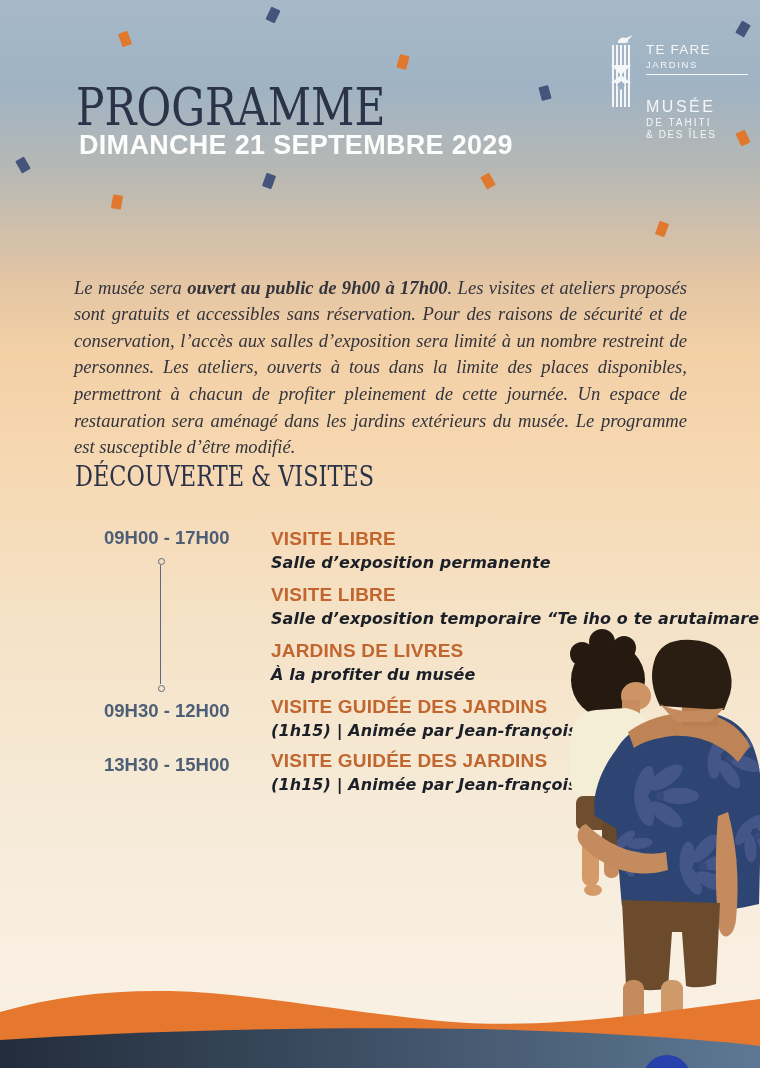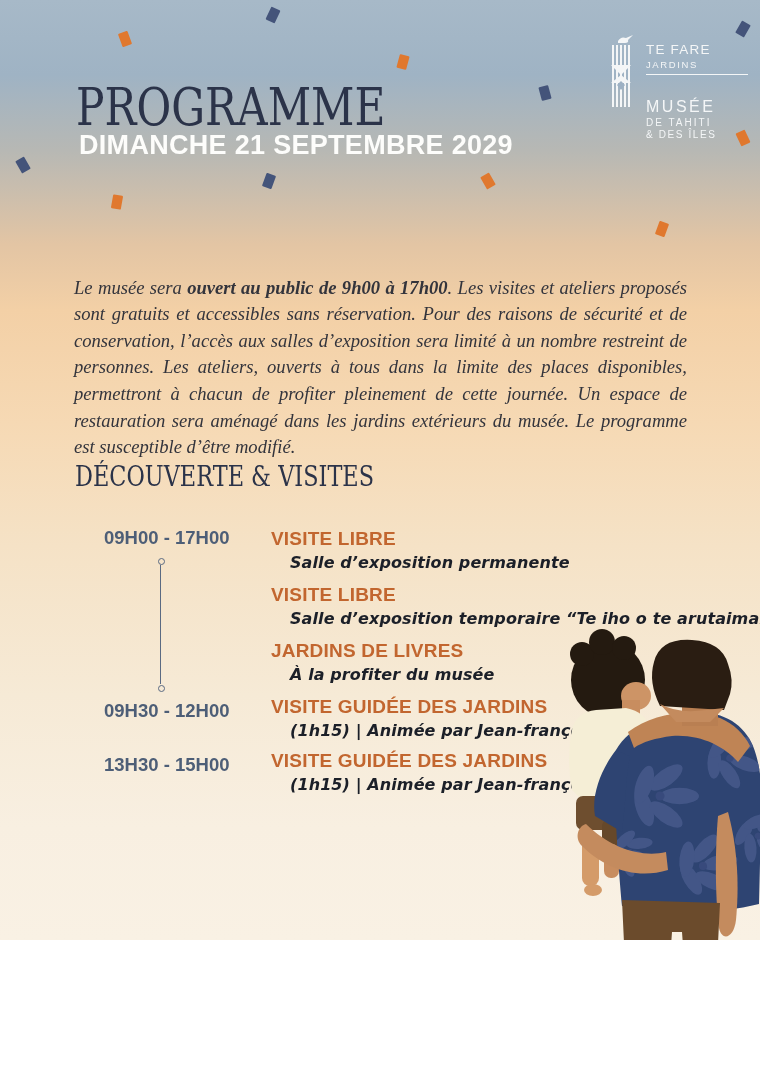--- a/index.html
+++ b/index.html
@@ -1,18 +1,18 @@
 <!DOCTYPE html>
 <html><head>
 <meta charset="utf-8">
 <style>
   html,body{margin:0;padding:0;}
   .poster{
     position:relative;
-    width:760px;height:940px;
+    width:760px;height:1068px;
     overflow:hidden;
     font-family:"Liberation Sans",sans-serif;
     background:
       linear-gradient(180deg,
         #a7b9c8 0%, #9fb3c4 8%, #b7b8b4 16%, #e3c5a4 26%,
         #f3d0a6 33%, #f6d9b4 45%, #f5e2c6 58%, #f6ead6 74%,
         #f8efe1 88%, #f9f1e4 100%);
   }
   
   .confetti{position:absolute;width:10px;height:14px;border-radius:1px;}
@@ -61,21 +61,21 @@
   .time-label{
     position:absolute;left:104px;
     font-size:18.5px;font-weight:600;color:#4d5e77;
     white-space:nowrap;
   }
   .event{position:absolute;left:271px;white-space:nowrap;}
   .event-title{font-size:19px;font-weight:bold;color:#c2662f;letter-spacing:0.2px;}
   .event-subtitle{
     font-family:"DejaVu Sans",sans-serif;
     font-size:16px;font-weight:bold;font-style:italic;
-    color:#1b1f28;margin-top:3px;letter-spacing:0.1px;margin-left:19px;
+    color:#1b1f28;margin-top:3px;letter-spacing:0.1px;
   }
   
   .tl-line{position:absolute;left:160px;top:565px;width:1px;height:119px;background:#5a6a82;}
   .tl-dot{position:absolute;width:5px;height:5px;border:1px solid #5a6a82;border-radius:50%;background:transparent;}
   .tl-dot.top{left:158px;top:558px;}
   .tl-dot.bottom{left:158px;top:685px;}
   
   .figure{position:absolute;left:560px;top:600px;}
   .waves{position:absolute;left:0;top:948px;}
 </style>

